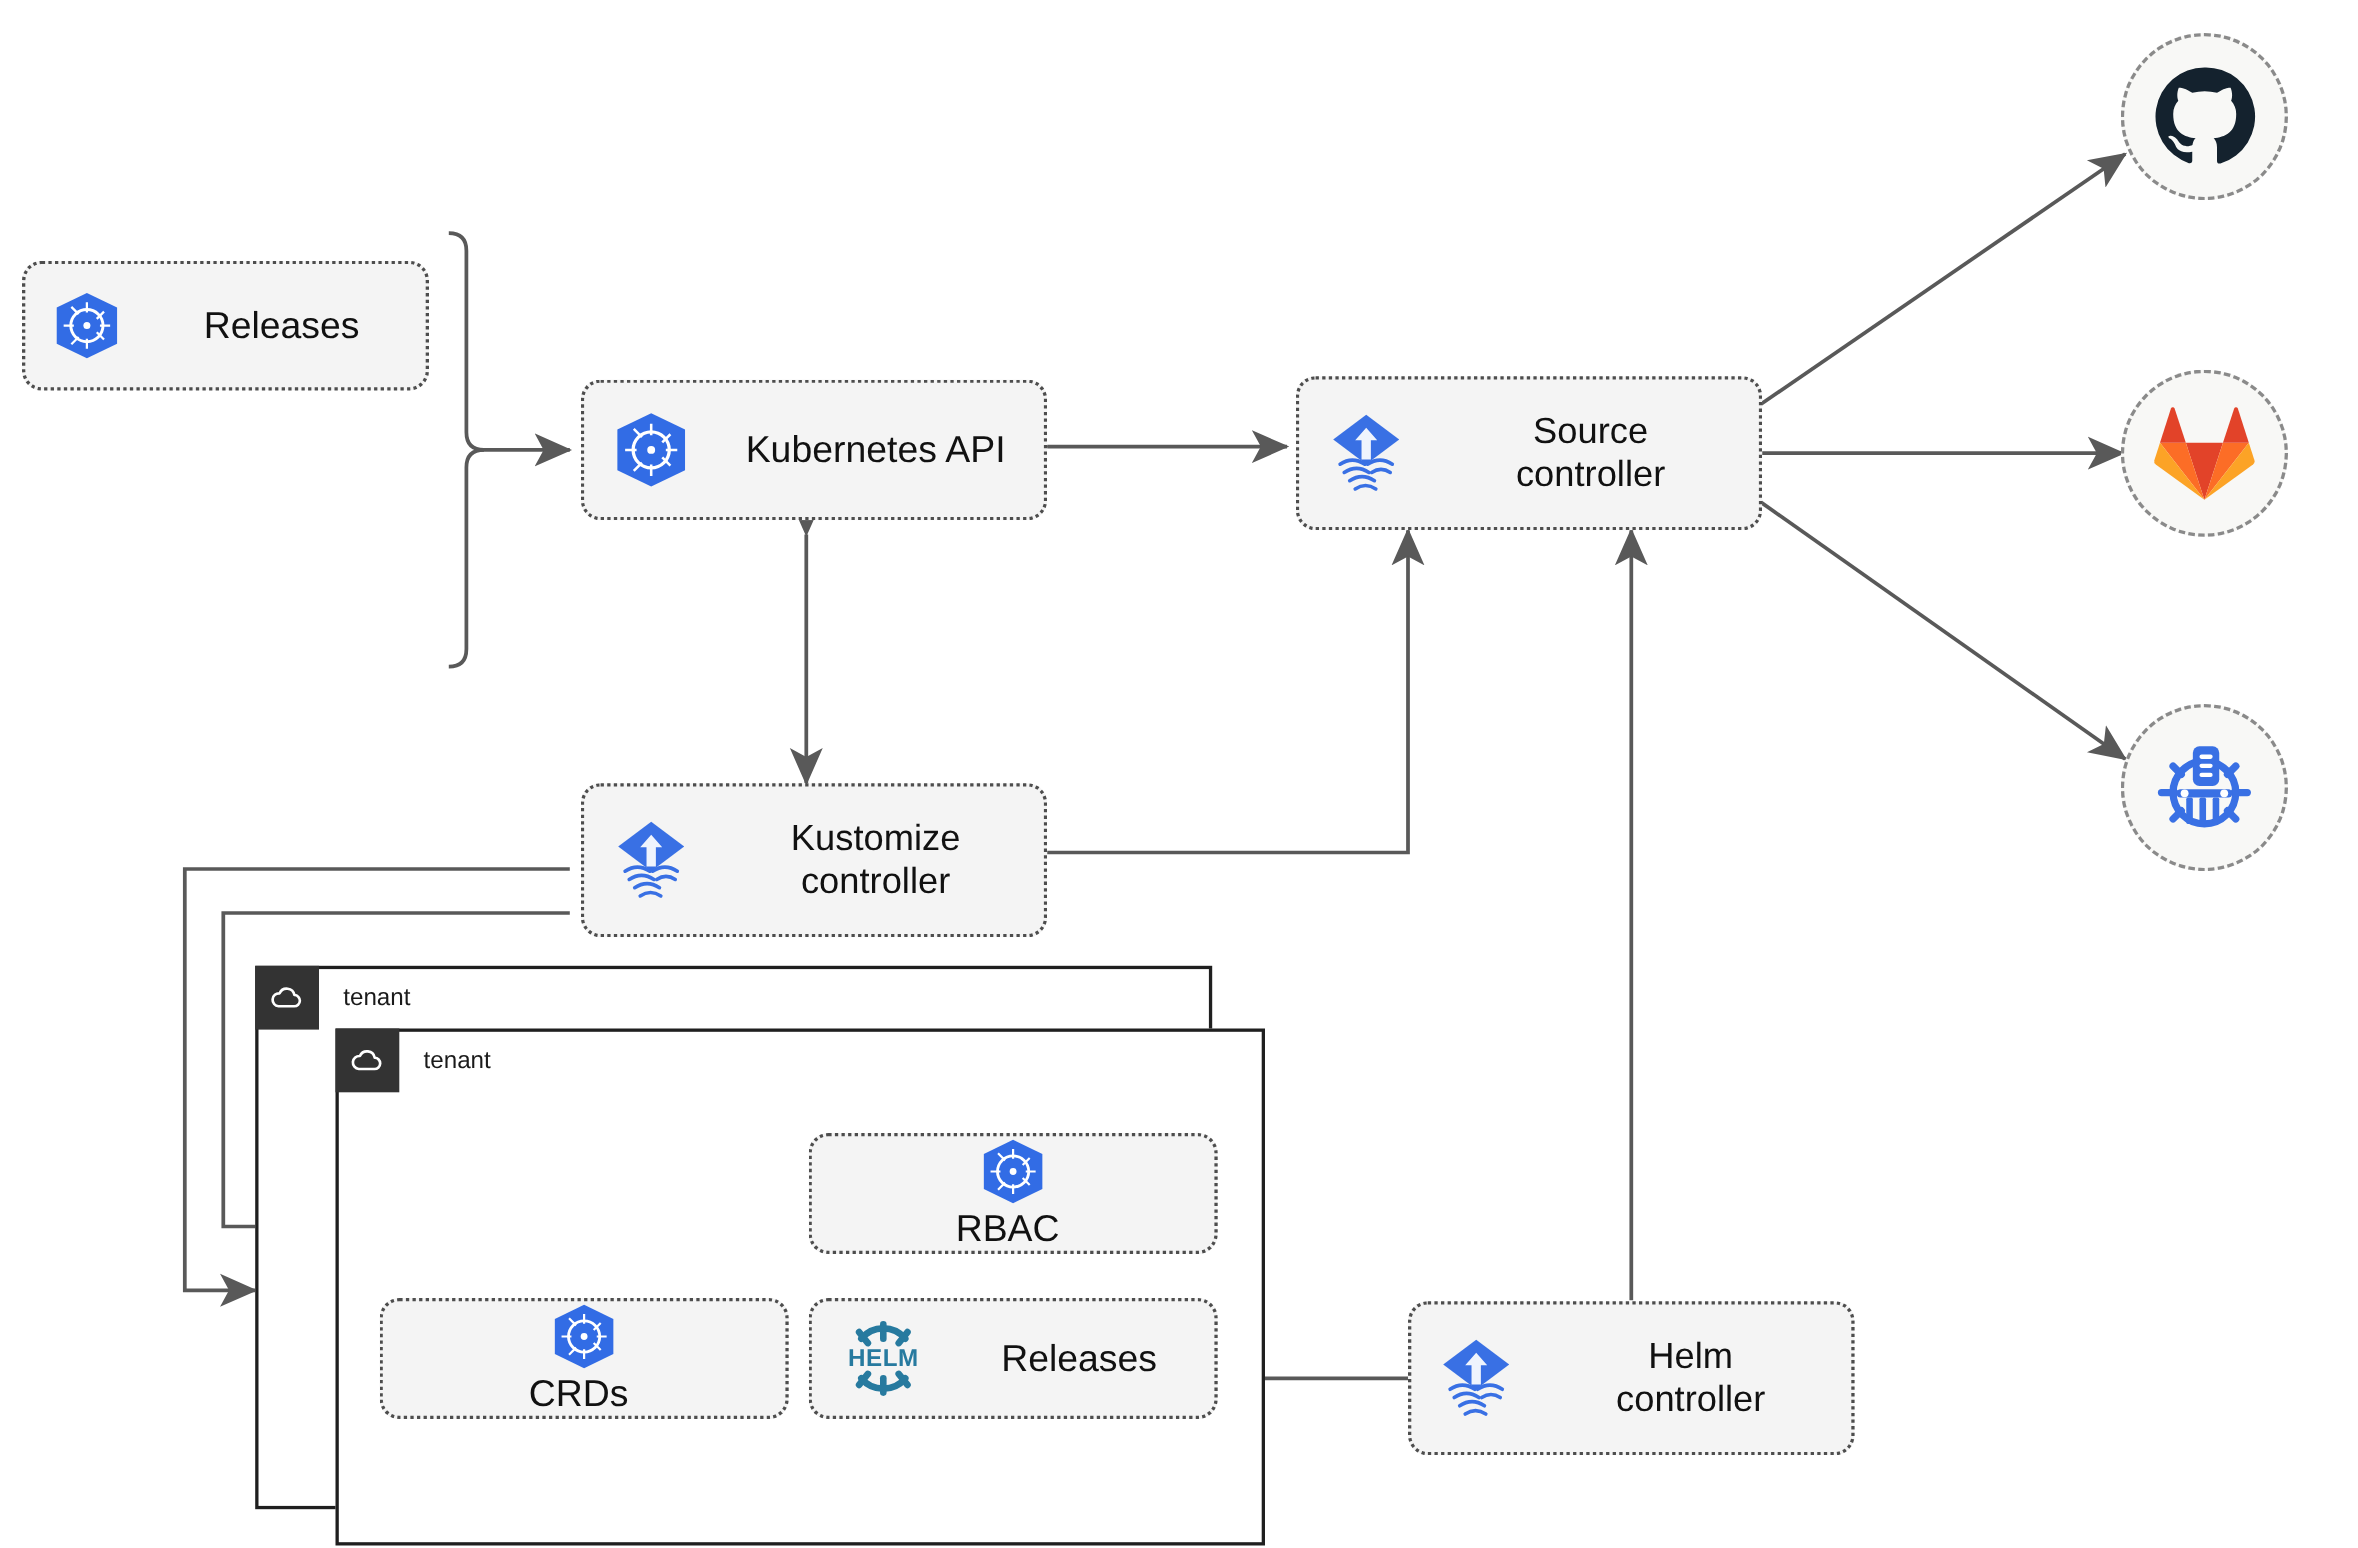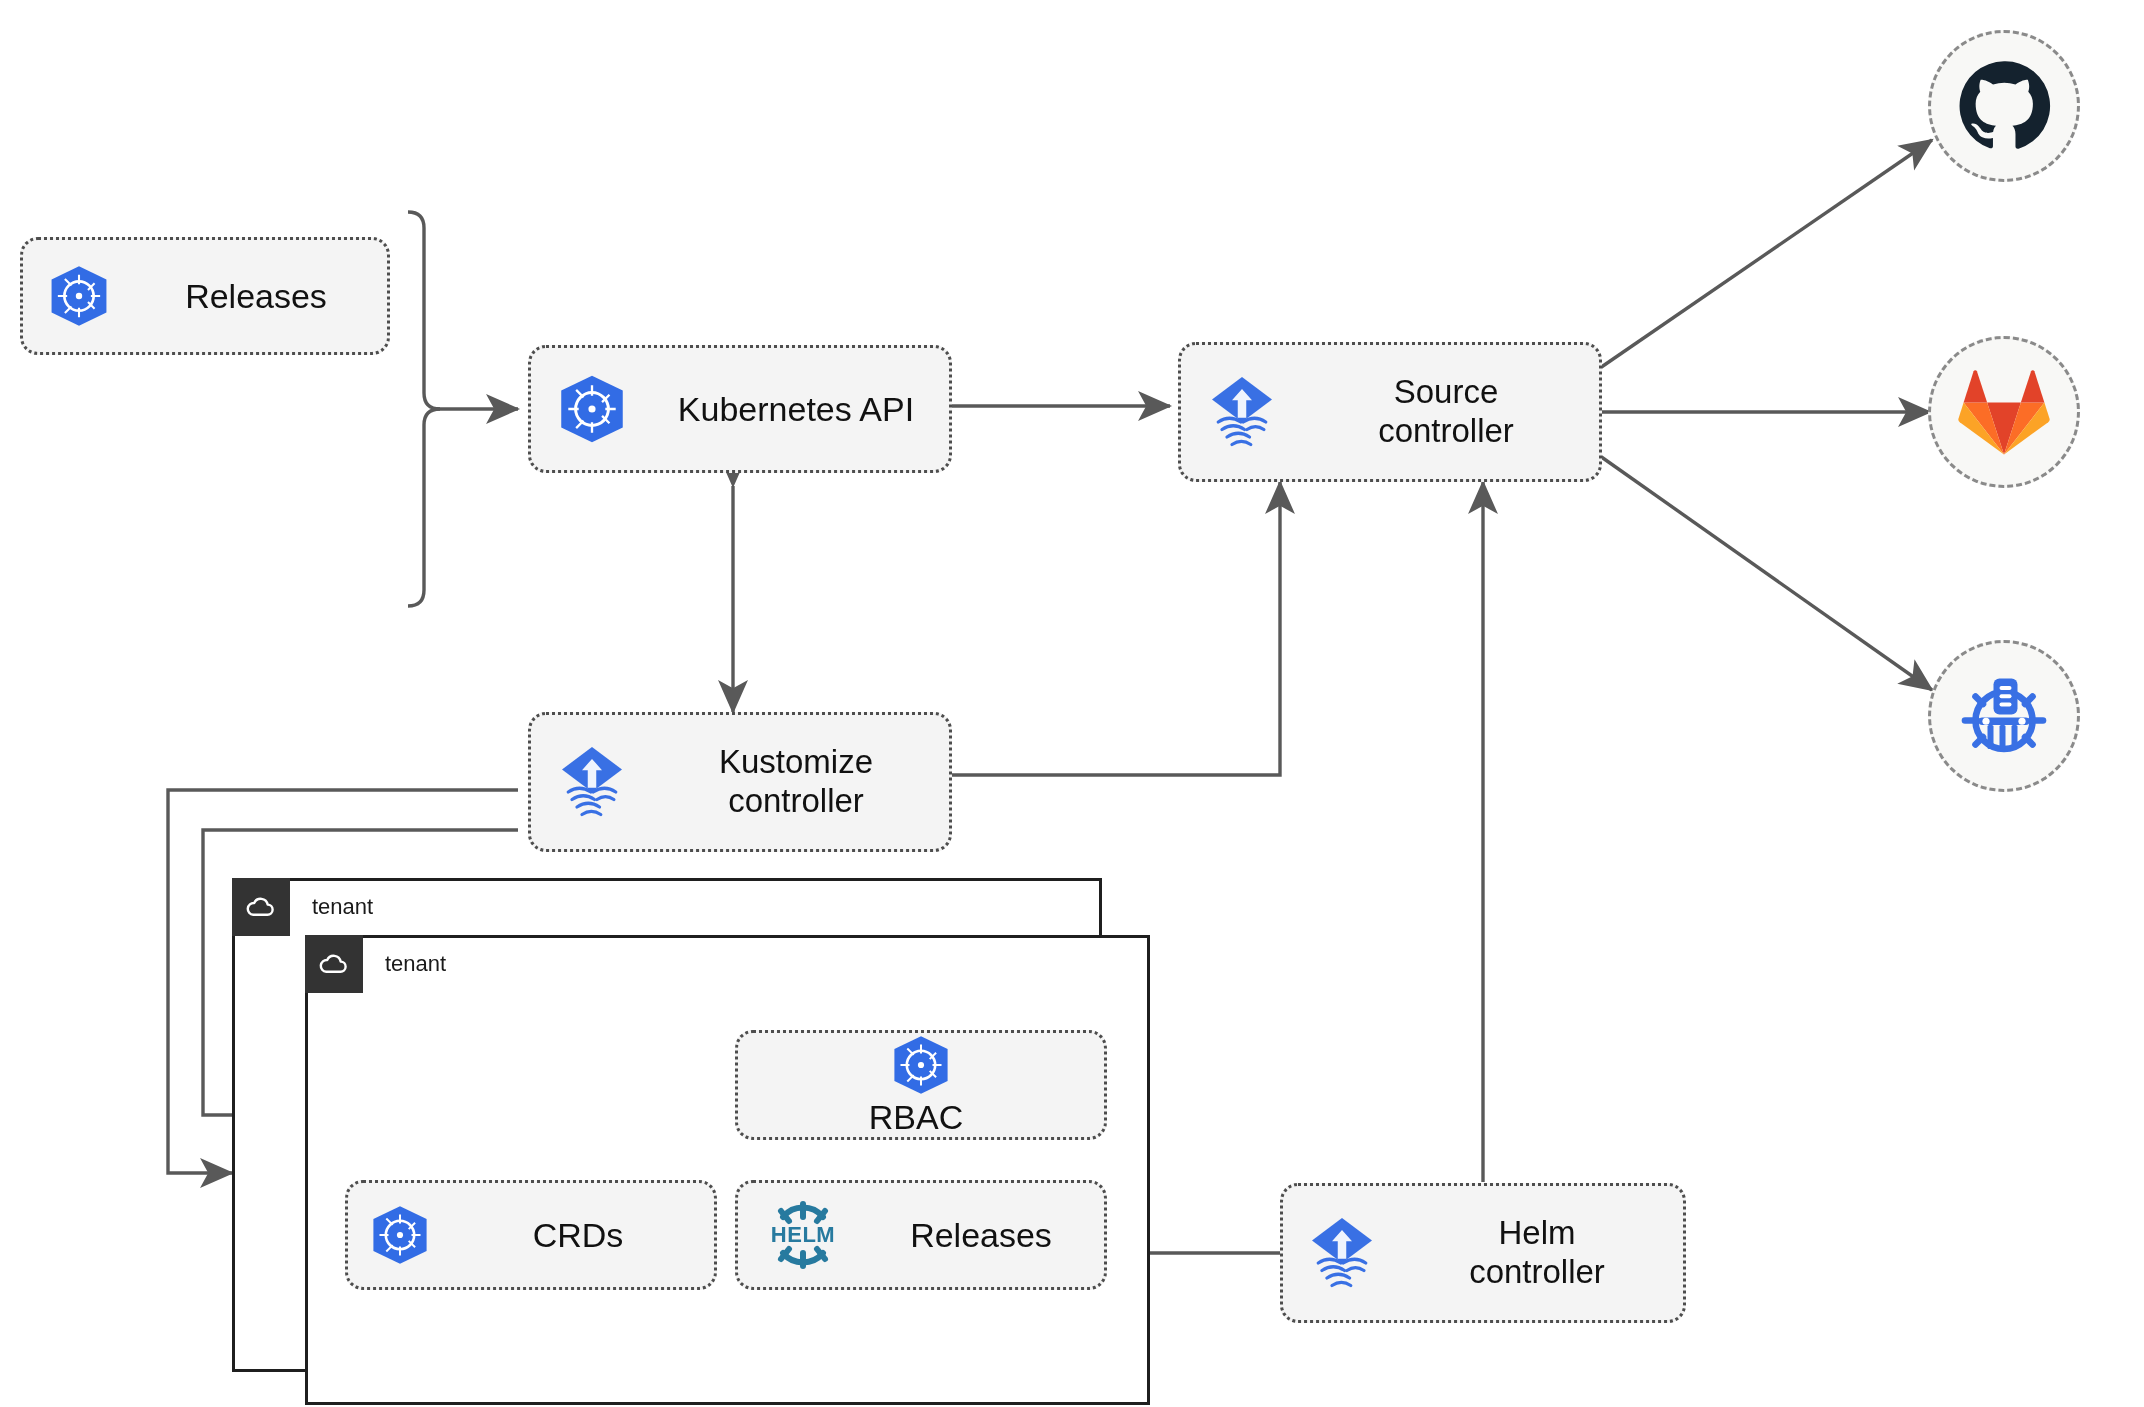--- a/index.html
+++ b/index.html
@@ -214,21 +214,21 @@
           <circle cx="32" cy="32" r="3.1"></circle>
           <path d="M31 11.5h2v9h-2zM31 43.5h2v9h-2zM11.5 31h9v2h-9zM43.5 31h9v2h-9z"></path>
           <path d="M17.6 16.2l1.4-1.4 6.4 6.4-1.4 1.4zM40 38.6l1.4-1.4 6.4 6.4-1.4 1.4zM17.6 47.8l6.4-6.4 1.4 1.4-6.4 6.4zM40 25.4l6.4-6.4 1.4 1.4-6.4 6.4z"></path>
           <path d="M32 16.5a15.5 15.5 0 1 0 0 31 15.5 15.5 0 0 0 0-31zm0 2.6a12.9 12.9 0 1 1 0 25.8 12.9 12.9 0 0 1 0-25.8z"></path>
         </g>
       </svg>
     </div>
     <div class="lbl">RBAC</div>
   </div>
 
-  <div class="node" style="left:345px;top:1180px;width:372px;height:110px;z-index:6;">
+  <div class="node" style="left:345px;top:1180px;width:372px;height:110px;z-index:6;flex-direction:column;">
     <div class="ico" style="width:104px;">
       <svg class="k8s-sq" width="64" height="64" viewBox="0 0 64 64">
         <path d="M32 3.2 58.6 16v32L32 60.8 5.4 48V16z" fill="#326CE5"></path>
         <g fill="#ffffff">
           <circle cx="32" cy="32" r="3.1"></circle>
           <path d="M31 11.5h2v9h-2zM31 43.5h2v9h-2zM11.5 31h9v2h-9zM43.5 31h9v2h-9z"></path>
           <path d="M17.6 16.2l1.4-1.4 6.4 6.4-1.4 1.4zM40 38.6l1.4-1.4 6.4 6.4-1.4 1.4zM17.6 47.8l6.4-6.4 1.4 1.4-6.4 6.4zM40 25.4l6.4-6.4 1.4 1.4-6.4 6.4z"></path>
           <path d="M32 16.5a15.5 15.5 0 1 0 0 31 15.5 15.5 0 0 0 0-31zm0 2.6a12.9 12.9 0 1 1 0 25.8 12.9 12.9 0 0 1 0-25.8z"></path>
         </g>
       </svg>

